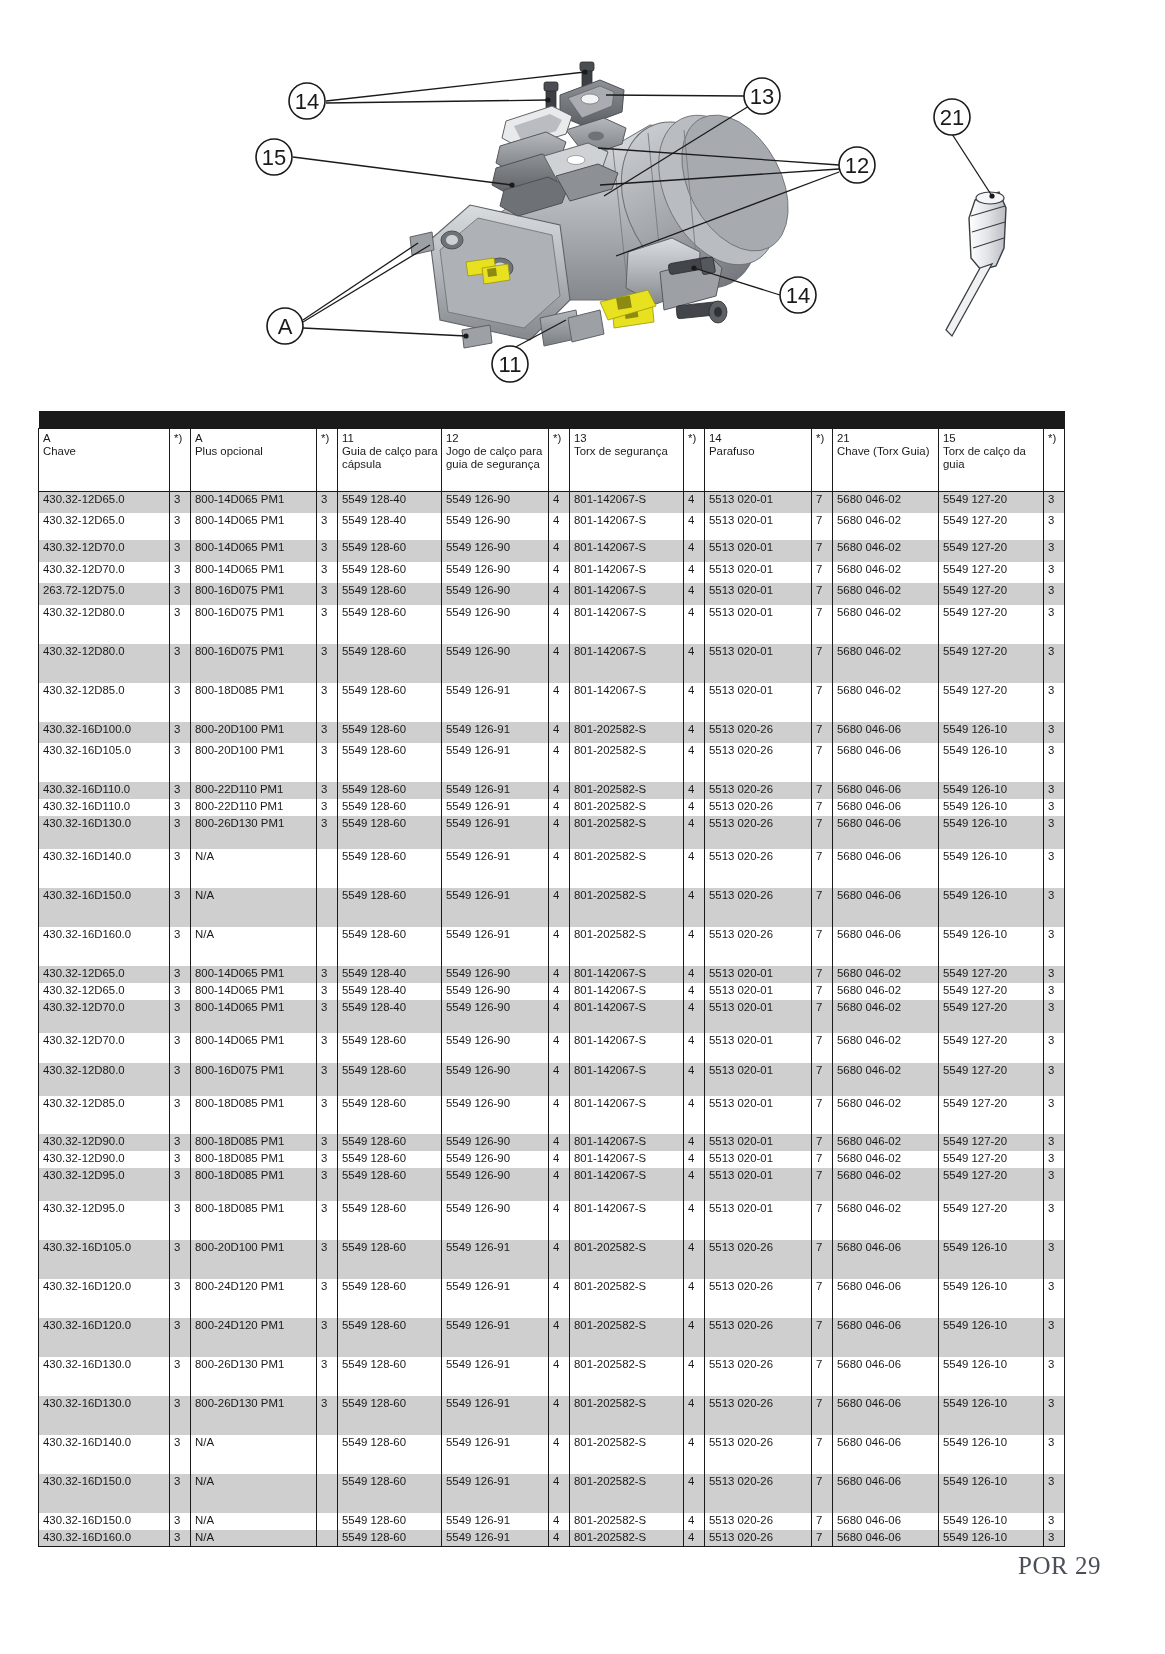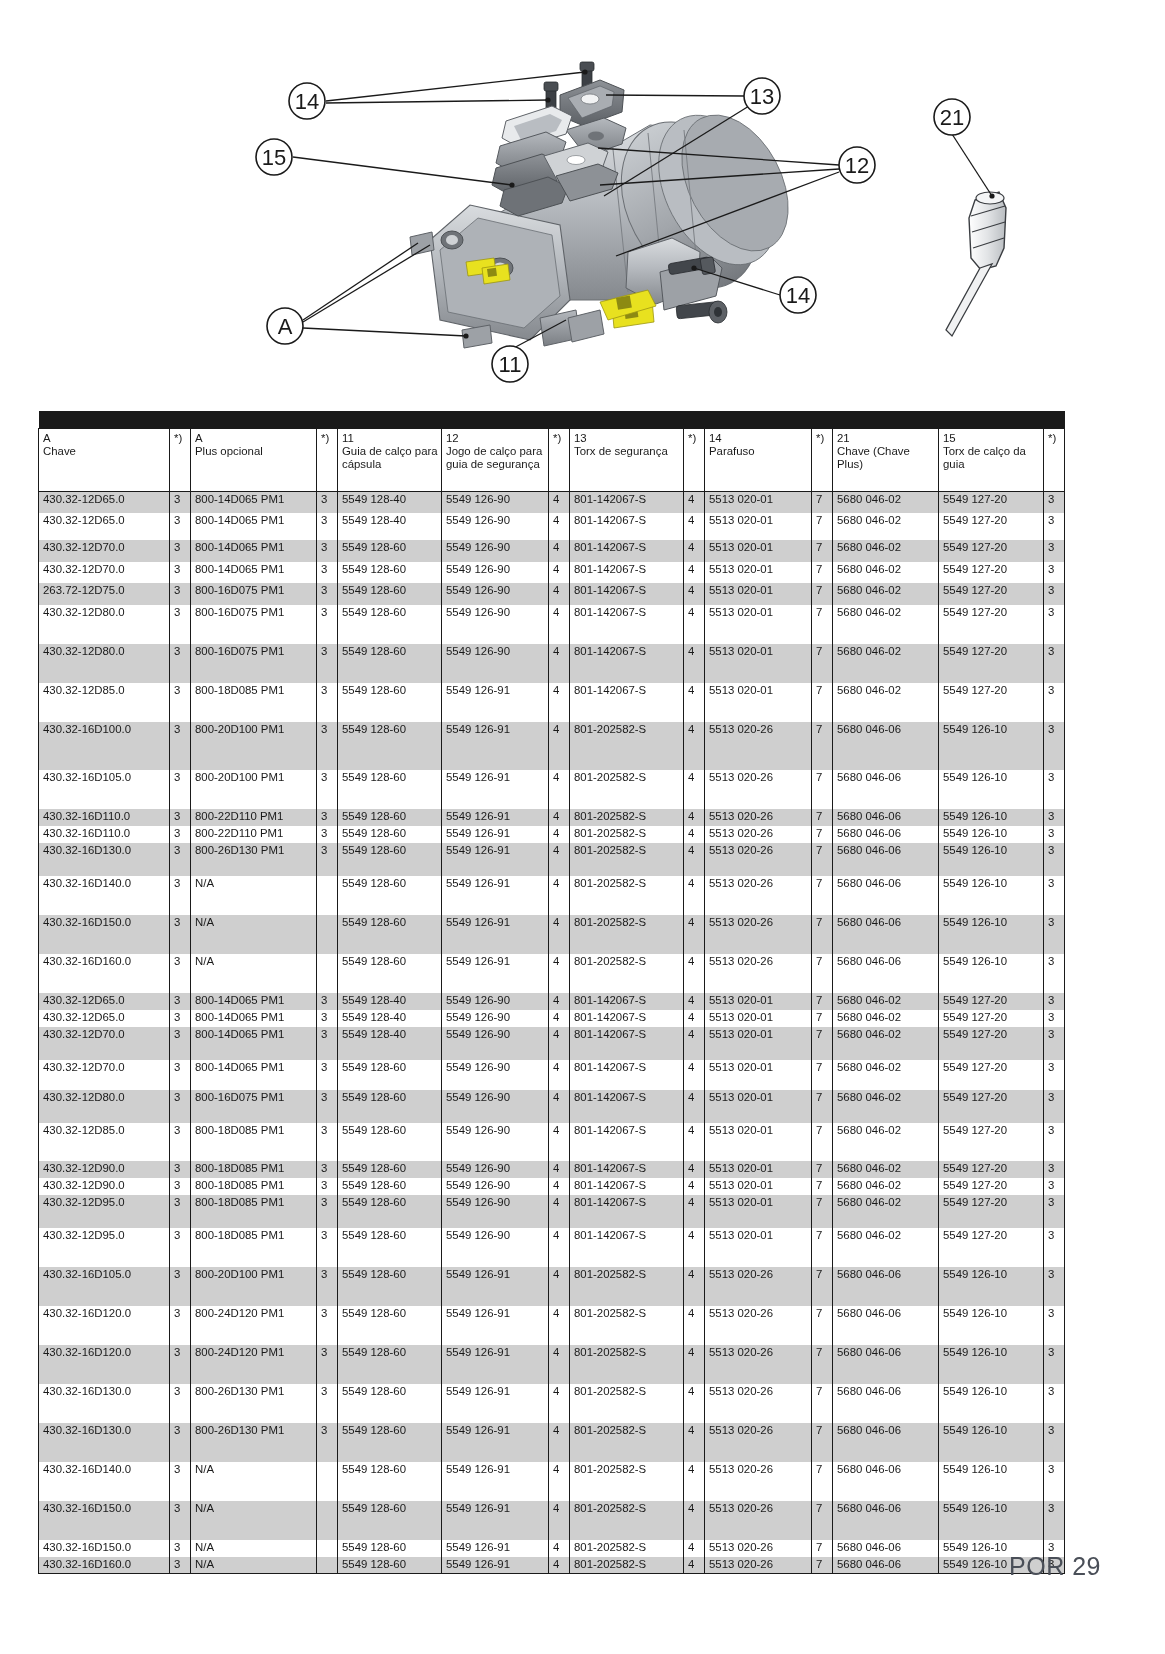--- a/index.html
+++ b/index.html
@@ -94,20 +94,21 @@
 
   
   #footer {
     position: absolute;
     left: 0;
     top: 1552px;
     width: 1165px;
     text-align: right;
     padding-right: 64px;
     box-sizing: border-box;
+    font-family: Liberation Serif, serif;
   }
   #footer .pagenum {
     font-size: 25px;
     color: #4a4f58;
     letter-spacing: 0.5px;
   }
 
   .callout-num {
     font-size: 22px;
     font-family: "Liberation Sans", sans-serif;
@@ -371,21 +372,21 @@
           </th>
           <th>
             <span class="hnum">14</span>
             <span class="hlabel">Parafuso</span>
           </th>
           <th>
             <span class="hnum">*)</span>
           </th>
           <th>
             <span class="hnum">21</span>
-            <span class="hlabel">Chave (Chave Plus)</span>
+            <span class="hlabel">Chave (Torx Guia)</span>
           </th>
           <th>
             <span class="hnum">15</span>
             <span class="hlabel">Torx de calço da guia</span>
           </th>
           <th>
             <span class="hnum">*)</span>
           </th>
         </tr>
     </thead>
@@ -511,21 +512,21 @@
           <td>5549 126-91</td>
           <td>4</td>
           <td>801-142067-S</td>
           <td>4</td>
           <td>5513 020-01</td>
           <td>7</td>
           <td>5680 046-02</td>
           <td>5549 127-20</td>
           <td>3</td>
         </tr>
-        <tr class="data shaded" style="height: 48px;">
+        <tr class="data shaded" style="height: 21px;">
           <td>430.32-16D100.0</td>
           <td>3</td>
           <td>800-20D100 PM1</td>
           <td>3</td>
           <td>5549 128-60</td>
           <td>5549 126-91</td>
           <td>4</td>
           <td>801-202582-S</td>
           <td>4</td>
           <td>5513 020-26</td>

